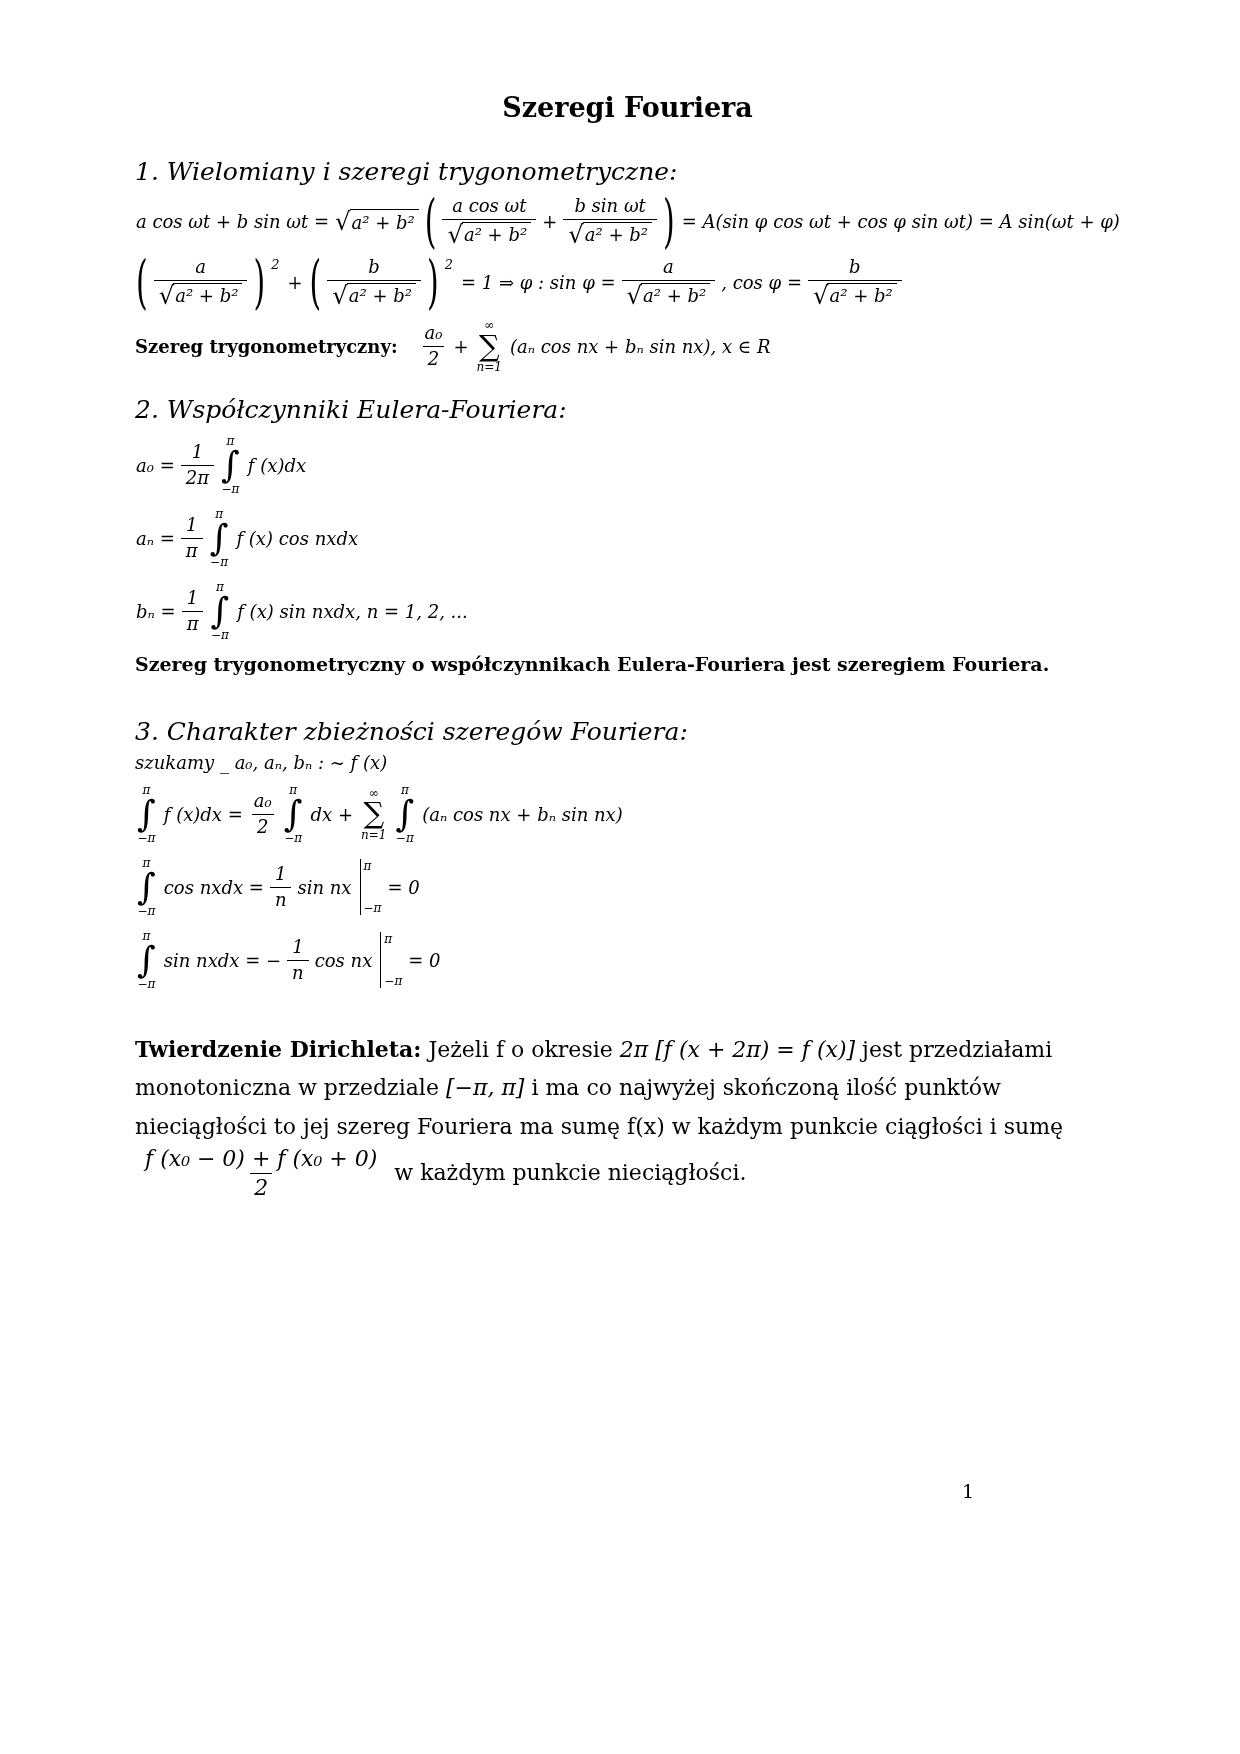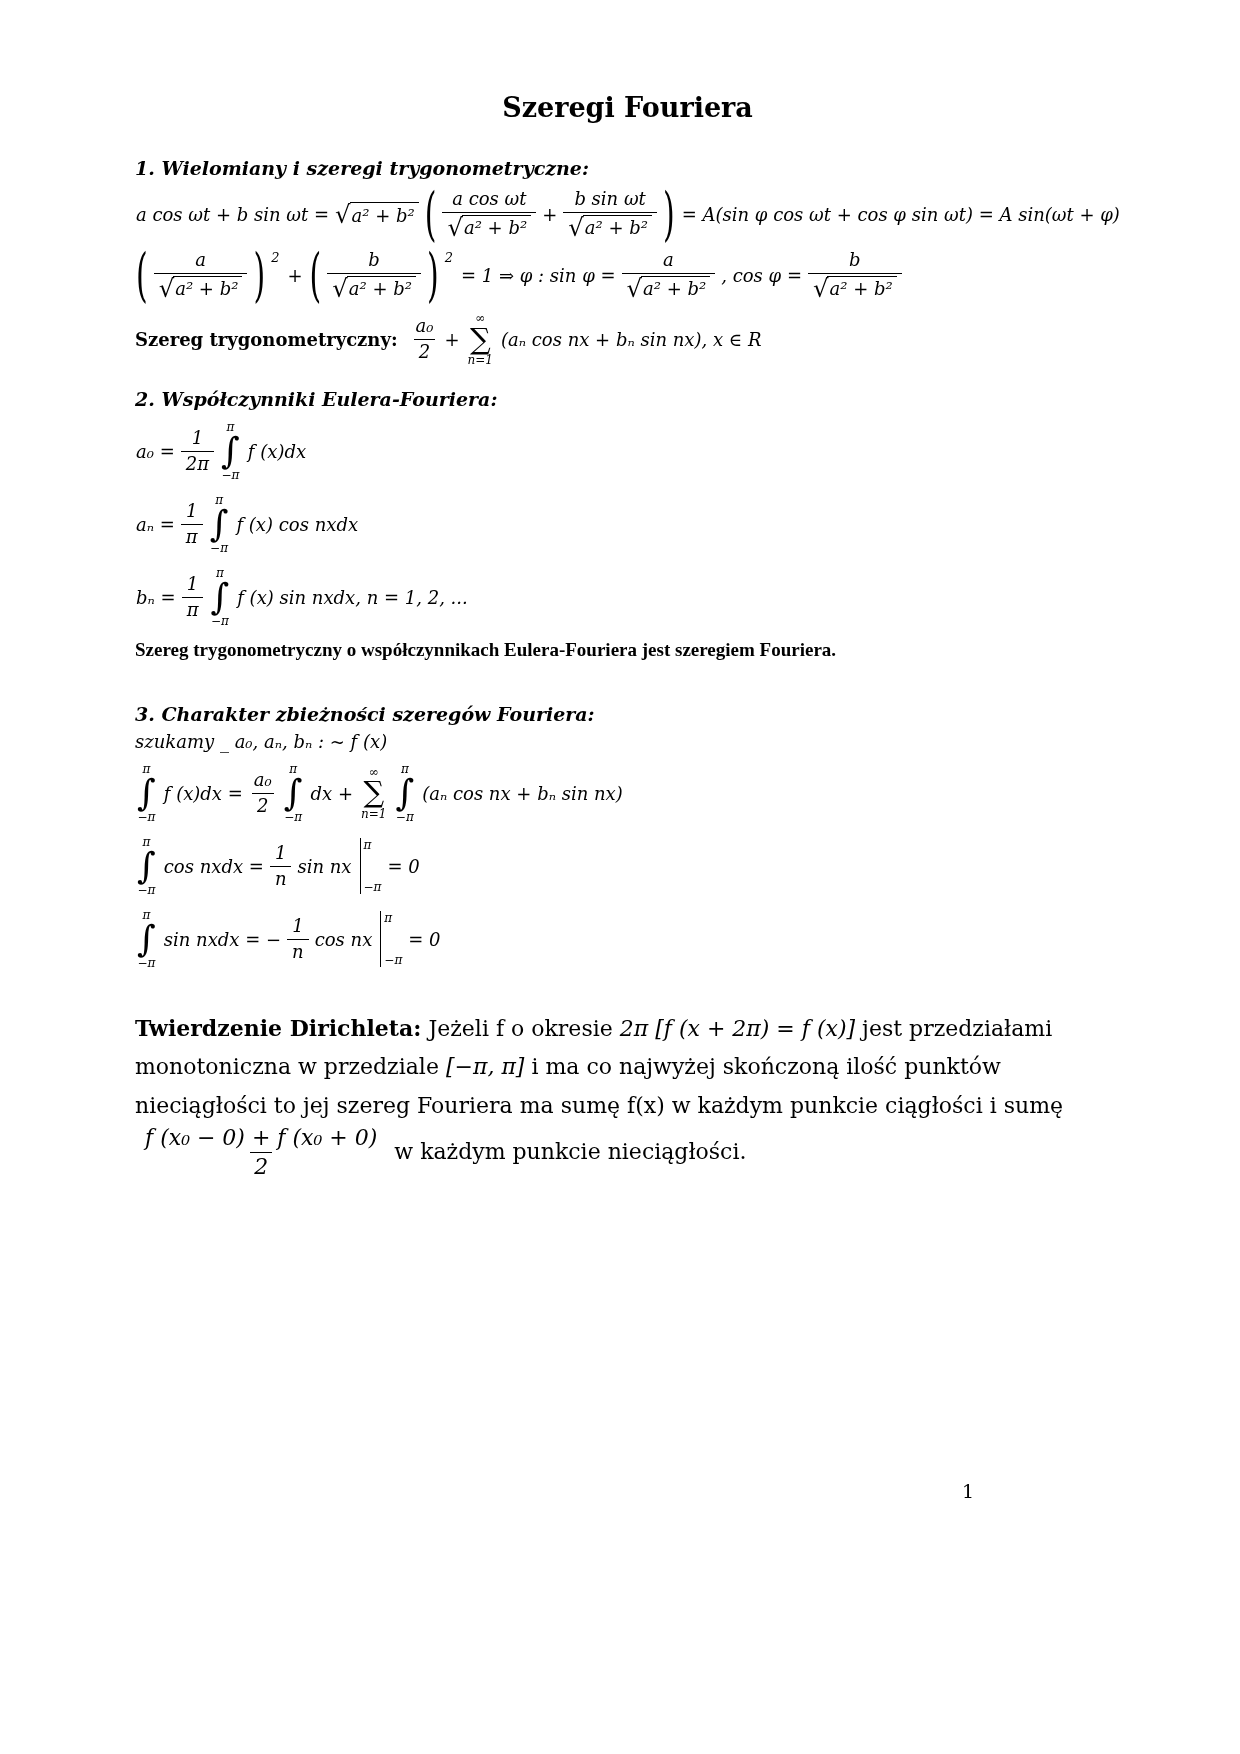--- a/index.html
+++ b/index.html
@@ -3,31 +3,31 @@
 <meta charset="utf-8">
 <style>
   * { margin:0; padding:0; box-sizing:border-box; }
   html, body { background:#ffffff; }
   .page {
     position:relative; width:1240px; height:1754px; background:#fff;
     font-family:"DejaVu Serif", serif; color:#000; overflow:hidden;
   }
   .content { position:absolute; left:135px; top:92px; width:985px; }
   .title { text-align:center; font-size:27px; font-weight:bold; margin-bottom:34px; }
-  .sec-head { font-size:19px; font-weight:bold; font-style:italic; margin-top:10px; }
+  .sec-head { font-size:25px; font-weight:normal; font-style:italic; margin-top:10px; }
   .sec-head.gap2 { margin-top:20px; }
   .sec-head.gap3 { margin-top:42px; }
 
   .mrow {
     display:flex; align-items:center; gap:5px;
     font-size:18px; font-style:italic; white-space:nowrap; margin:10px 0;
   }
   .mrow > * { flex:0 0 auto; }
   .mtext { padding:0 1px; }
-  .boldlabel { font-weight:bold; font-style:normal; margin-right:8px; }
+  .boldlabel { font-weight:bold; font-style:normal; margin-right:17px; }
 
   .frac { display:inline-flex; flex-direction:column; align-items:center; text-align:center; }
   .frac .num { padding:0 5px 2px; line-height:1.15; }
   .frac .den { border-top:1.4px solid #000; padding:2px 5px 0; line-height:1.15; display:inline-flex; justify-content:center; }
 
   .sqrt { display:inline-flex; align-items:flex-start; white-space:nowrap; }
   .sqrt .radsign { font-style:normal; font-size:1.35em; line-height:1.05; margin-right:-1px; }
   .sqrt .rad { border-top:1.4px solid #000; padding:2px 4px 0 2px; }
 
   .bigop { display:inline-flex; flex-direction:column; align-items:center; line-height:1; margin:0 2px; }
@@ -37,21 +37,21 @@
   .sum .op { font-size:29px; }
 
   .bigparen { font-style:normal; font-size:30px; line-height:1; transform:scaleY(1.9); margin:0 1px; }
   .psup { align-self:flex-start; font-size:13px; margin-right:2px; }
 
   .evalb {
     display:inline-flex; flex-direction:column; justify-content:space-between;
     height:56px; border-left:1.4px solid #000; padding-left:3px; font-size:12px; margin-left:2px;
   }
 
-  .note { font-size:19px; font-weight:bold; margin-top:2px;font-family:Liberation Serif, serif; }
+  .note { font-size:19px; font-weight:bold; margin-top:2px; }
   .seek { font-size:18px; font-style:italic; margin:6px 0 2px; }
 
   .para { font-size:22px; line-height:1.75; margin-top:38px; }
   .para .lbl { font-weight:bold; }
   .para .mi { font-style:italic; }
   .ifrac {
     display:inline-flex; flex-direction:column; align-items:center; vertical-align:middle;
     font-style:italic; line-height:1.2; margin:0 6px;
   }
   .ifrac .num { padding:0 4px 1px; }

